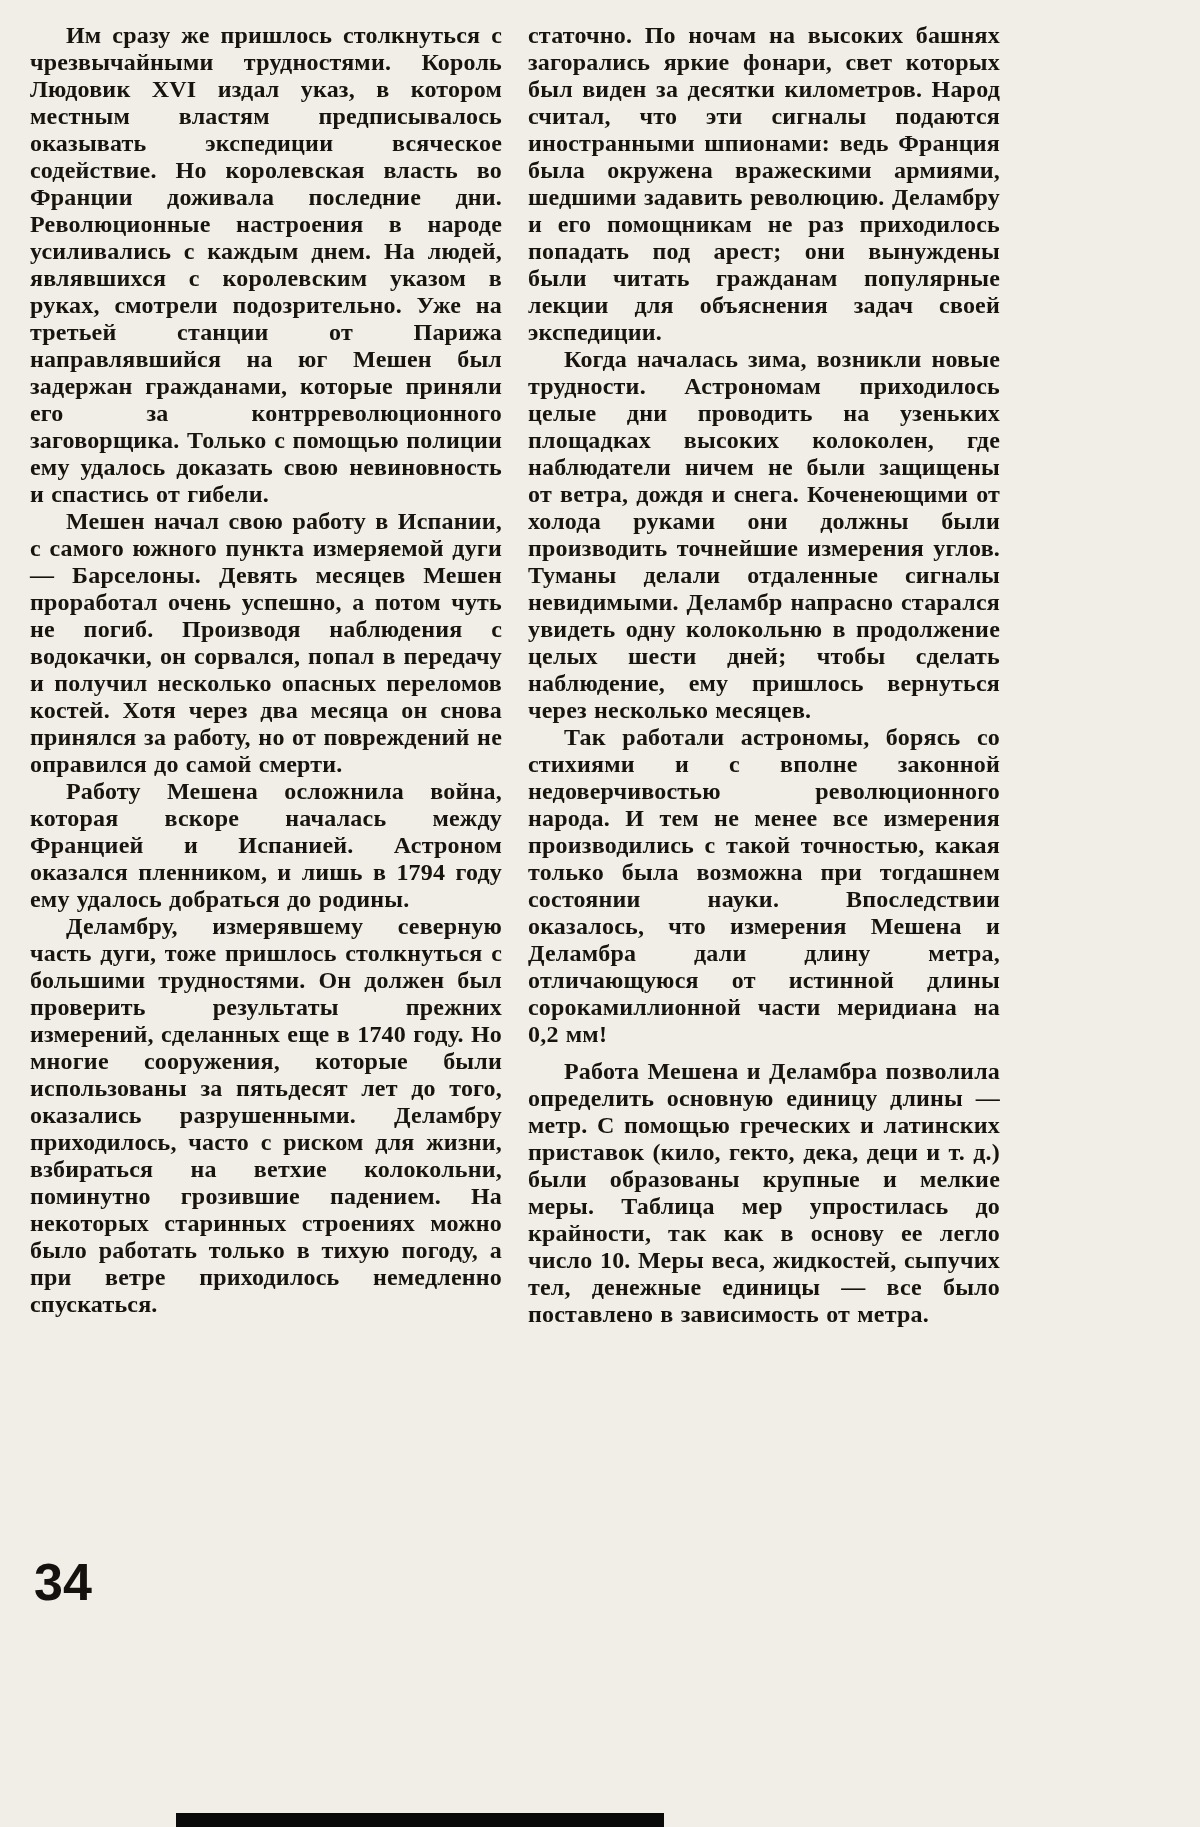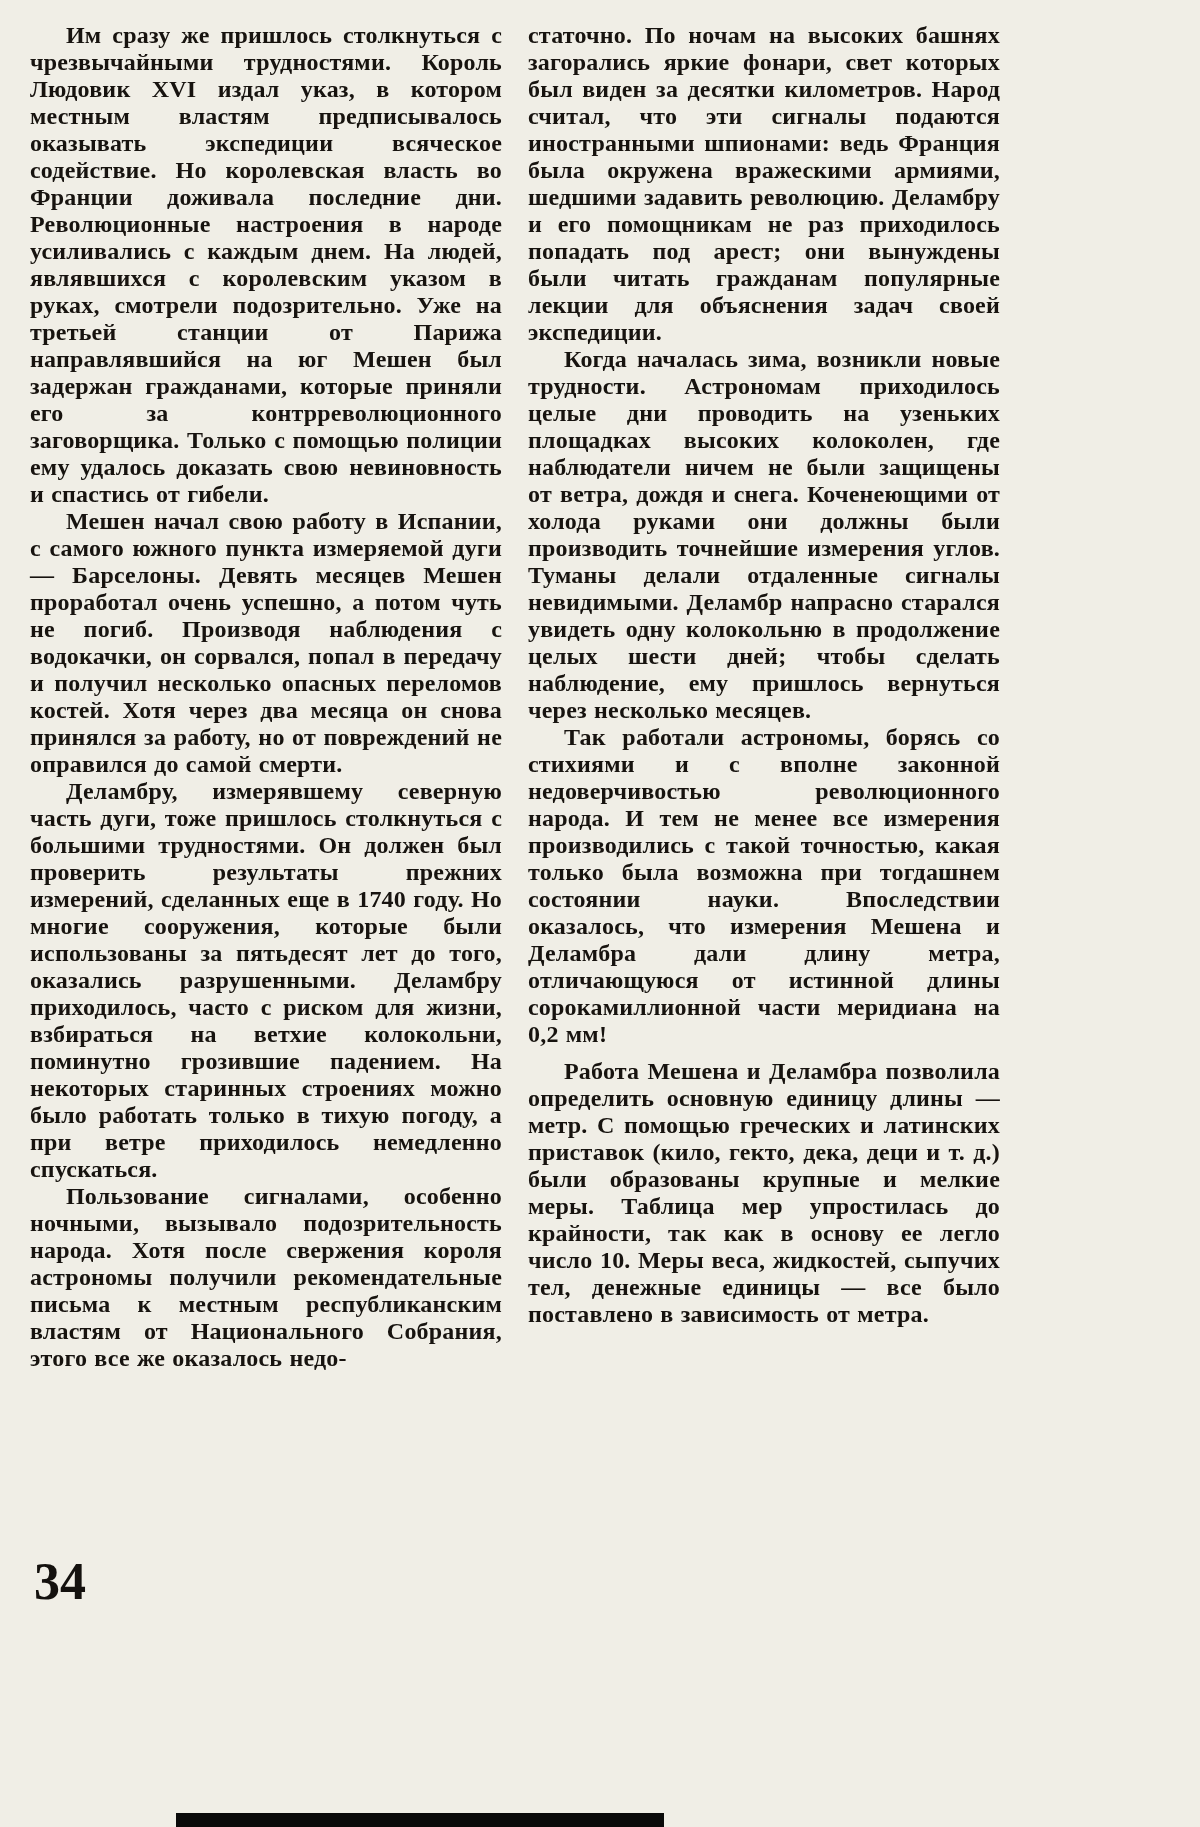--- a/index.html
+++ b/index.html
@@ -40,21 +40,21 @@
   p.indent {
     text-indent: 36px;
   }
   p.section-gap {
     margin-top: 10px;
   }
   .page-number {
     position: absolute;
     left: 34px;
     top: 1552px;
-    font-family: Liberation Serif, serif;
+    font-family: Liberation Sans, sans-serif;
     font-weight: 700;
     font-size: 52px;
     color: #14110e;
   }
   .bottom-bar {
     position: absolute;
     left: 176px;
     top: 1813px;
     width: 488px;
     height: 14px;
@@ -63,22 +63,22 @@
 </style>
 </head>
 <body>
 
 <div class="page">
   <div class="columns">
 
     <div class="col">
       <p class="para indent">Им сразу же пришлось столкнуться с чрезвычайными трудностями. Король Людовик XVI издал указ, в котором местным властям предписывалось оказывать экспедиции всяческое содействие. Но королевская власть во Франции доживала последние дни. Революционные настроения в народе усиливались с каждым днем. На людей, являвшихся с королевским указом в руках, смотрели подозрительно. Уже на третьей станции от Парижа направлявшийся на юг Мешен был задержан гражданами, которые приняли его за контрреволюционного заговорщика. Только с помощью полиции ему удалось доказать свою невиновность и спастись от гибели.</p>
       <p class="para indent">Мешен начал свою работу в Испании, с самого южного пункта измеряемой дуги — Барселоны. Девять месяцев Мешен проработал очень успешно, а потом чуть не погиб. Производя наблюдения с водокачки, он сорвался, попал в передачу и получил несколько опасных переломов костей. Хотя через два месяца он снова принялся за работу, но от повреждений не оправился до самой смерти.</p>
+      <p class="para indent">Работу Мешена осложнила война, которая вскоре началась между Францией и Испанией. Астроном оказался пленником, и лишь в 1794 году ему удалось добраться до родины.</p>
       <p class="para indent">Деламбру, измерявшему северную часть дуги, тоже пришлось столкнуться с большими трудностями. Он должен был проверить результаты прежних измерений, сделанных еще в 1740 году. Но многие сооружения, которые были использованы за пятьдесят лет до того, оказались разрушенными. Деламбру приходилось, часто с риском для жизни, взбираться на ветхие колокольни, поминутно грозившие падением. На некоторых старинных строениях можно было работать только в тихую погоду, а при ветре приходилось немедленно спускаться.</p>
-      <p class="para indent">Пользование сигналами, особенно ночными, вызывало подозрительность народа. Хотя после свержения короля астрономы получили рекомендательные письма к местным республиканским властям от Национального Собрания, этого все же оказалось недо-</p>
     </div>
 
     <div class="col">
       <p class="para">статочно. По ночам на высоких башнях загорались яркие фонари, свет которых был виден за десятки километров. Народ считал, что эти сигналы подаются иностранными шпионами: ведь Франция была окружена вражескими армиями, шедшими задавить революцию. Деламбру и его помощникам не раз приходилось попадать под арест; они вынуждены были читать гражданам популярные лекции для объяснения задач своей экспедиции.</p>
       <p class="para indent">Когда началась зима, возникли новые трудности. Астрономам приходилось целые дни проводить на узеньких площадках высоких колоколен, где наблюдатели ничем не были защищены от ветра, дождя и снега. Коченеющими от холода руками они должны были производить точнейшие измерения углов. Туманы делали отдаленные сигналы невидимыми. Деламбр напрасно старался увидеть одну колокольню в продолжение целых шести дней; чтобы сделать наблюдение, ему пришлось вернуться через несколько месяцев.</p>
       <p class="para indent">Так работали астрономы, борясь со стихиями и с вполне законной недоверчивостью революционного народа. И тем не менее все измерения производились с такой точностью, какая только была возможна при тогдашнем состоянии науки. Впоследствии оказалось, что измерения Мешена и Деламбра дали длину метра, отличающуюся от истинной длины сорокамиллионной части меридиана на 0,2 мм!</p>
       <p class="para indent section-gap">Работа Мешена и Деламбра позволила определить основную единицу длины — метр. С помощью греческих и латинских приставок (кило, гекто, дека, деци и т. д.) были образованы крупные и мелкие меры. Таблица мер упростилась до крайности, так как в основу ее легло число 10. Меры веса, жидкостей, сыпучих тел, денежные единицы — все было поставлено в зависимость от метра.</p>
     </div>
 
   </div>

